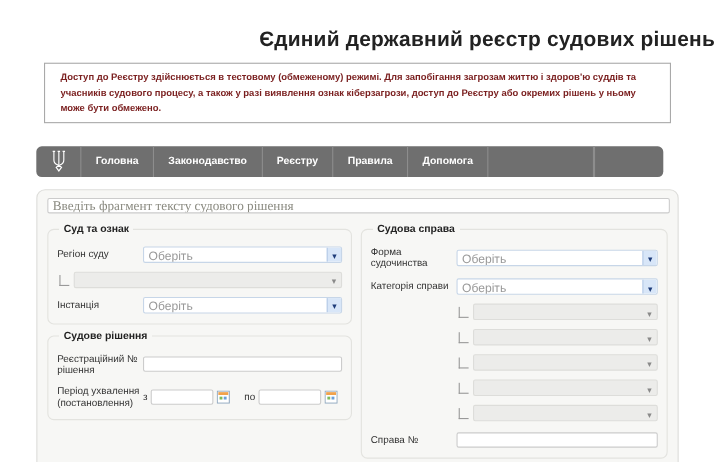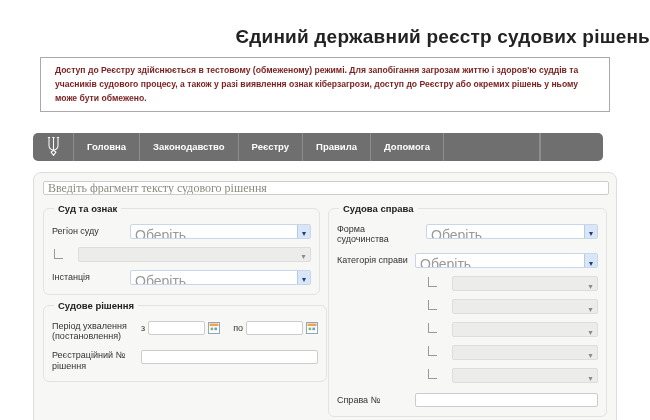--- a/index.html
+++ b/index.html
@@ -34,26 +34,26 @@
 
   .columns { display:flex; gap:8px; margin-top:7px; align-items:flex-start; }
   .col-left { width:277px; display:flex; flex-direction:column; gap:5px; }
   .col-right { flex:1; }
 
   fieldset { border:1px solid #e3e3df; border-radius:6px; padding:2px 8px 9px 8px;
              background:transparent; }
   legend { font-size:9.5px; font-weight:bold; color:#222; padding:0 4px; margin-left:2px; }
 
   .row { display:flex; align-items:center; margin-top:8px; }
-  .row.top { align-items:flex-start;gap:11px; }
+  .row.top { align-items:center; }
   .flabel { width:78px; flex-shrink:0; font-size:9px; color:#333; line-height:1.2; }
 
   .combo { flex:1; height:15px; display:flex; background:#fff; border:1px solid #c7d6e8;
            border-radius:2px; overflow:hidden; }
-  .combo-value { flex:1; font-size:14px; color:#999; padding:2px 4px; white-space:nowrap; }
+  .combo-value { flex:1; font-size:11px; color:#999; padding:2px 4px; white-space:nowrap; }
   .combo-btn { width:13px; background:#d8e6f8; border-left:1px solid #b6cbe6;
                display:flex; align-items:center; justify-content:center; cursor:pointer; }
   .combo-btn .arr::after { content:"▾"; font-size:8px; color:#1f3d7a; line-height:1; }
   .combo.disabled { background:#ececea; border-color:#ddddda; }
   .combo.disabled .combo-btn { background:transparent; border-left:none; }
   .combo.disabled .combo-btn .arr::after { color:#8a8a8a; }
 
   .l-indent { width:9px; height:10px; border-left:1.5px solid #999; border-bottom:1.5px solid #999;
               margin:-4px 4px 0 2px; flex-shrink:0; }
 
@@ -139,20 +139,25 @@
             <div class="combo-btn">
                 <span class="arr"></span>
               </div>
           </div>
         </div>
 
       </fieldset>
 
       <fieldset>
         <legend>Судове рішення</legend>
+
+        <div class="row top">
+          <div class="flabel">Реєстраційний № рішення</div>
+          <input class="text-input" type="text" value="" style="">
+        </div>
 
         <div class="row top">
           <div class="flabel">Період ухвалення (постановлення)</div>
           <div class="date-group">
             <span class="date-label">з</span>
             <input class="date-input" type="text" style="">
             <span class="cal-btn">
               <svg width="12" height="12" viewBox="0 0 12 12">
                   <rect x="0.5" y="0.5" width="11" height="11" fill="#fff" stroke="#8fa7be"></rect>
                   <rect x="1.5" y="1.5" width="9" height="2.6" fill="#f0a24c"></rect>
@@ -166,25 +171,20 @@
               <svg width="12" height="12" viewBox="0 0 12 12">
                   <rect x="0.5" y="0.5" width="11" height="11" fill="#fff" stroke="#8fa7be"></rect>
                   <rect x="1.5" y="1.5" width="9" height="2.6" fill="#f0a24c"></rect>
                   <rect x="2.6" y="5.6" width="2.6" height="2.6" fill="#7fba5a"></rect>
                   <rect x="6.4" y="5.6" width="2.6" height="2.6" fill="#6a9fd8"></rect>
                 </svg>
             </span>
           </div>
         </div>
 
-        <div class="row top">
-          <div class="flabel">Реєстраційний № рішення</div>
-          <input class="text-input" type="text" value="" style="">
-        </div>
-
       </fieldset>
     </div>
 
     <div class="col-right">
       <fieldset>
         <legend>Судова справа</legend>
 
         <div class="row top">
           <div class="flabel">Форма судочинства</div>
           <div class="combo">

